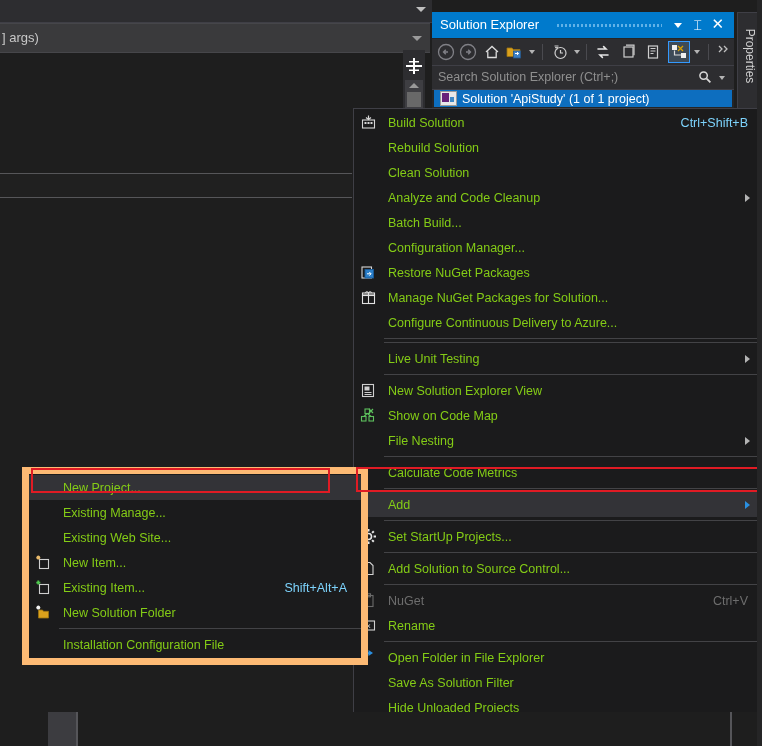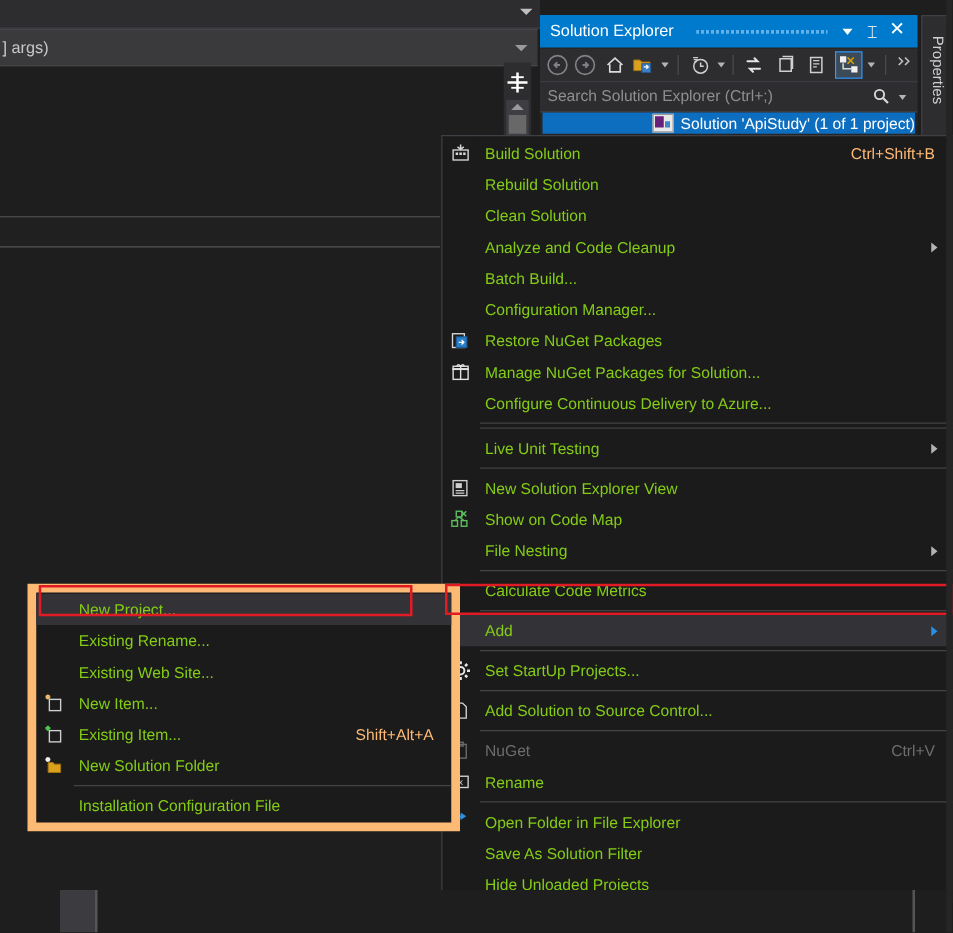--- a/index.html
+++ b/index.html
@@ -97,21 +97,21 @@
   #se-search .sph{position:absolute;left:6px;top:4px;font-size:12.5px;color:#8f8f8f;}
   #se-search .mag{position:absolute;right:22px;top:4px;color:#c8c8c8;font-size:13px;}
   #se-search .mag-caret{
     position:absolute;right:9px;top:10px;width:0;height:0;
     border-left:3.5px solid transparent;border-right:3.5px solid transparent;
     border-top:4px solid #b4b4b4;
   }
   #se-tree{position:absolute;left:0;top:78px;width:302px;height:20px;}
   #se-root{
     position:absolute;left:2px;top:0;width:298px;height:17px;background:#0d6ebf;
-    display:flex;align-items:center;justify-content:flex-end;
+    display:flex;align-items:center;
   }
   #se-root .sln-ico{
     width:15px;height:13px;margin-left:6px;margin-right:5px;
     background:#e8e8e8;border:1px solid #9a9a9a;position:relative;
   }
   #se-root .sln-ico::before{
     content:"";position:absolute;left:1px;top:1px;width:7px;height:9px;background:#68217a;
   }
   #se-root .sln-ico::after{
     content:"";position:absolute;left:9px;top:5px;width:4px;height:5px;background:#3f88c5;
@@ -138,21 +138,21 @@
   #context-menu .gutter{
     position:absolute;left:1px;top:1px;width:28px;bottom:1px;background:#1b1b1c;
   }
   .mi{
     position:relative;height:25px;display:flex;align-items:center;
     padding-left:34px;box-sizing:border-box;
   }
   .mi .mi-label{font-size:12.5px;color:#84cc16;white-space:nowrap;}
   .mi.disabled .mi-label{color:#6d6d6d;}
   .mi .mi-accel{
-    position:absolute;right:14px;font-size:12.5px;color:#fdba74;
+    position:absolute;right:14px;font-size:12.5px;color:#7dd3fc;
   }
   .mi.disabled .mi-accel{color:#6d6d6d;}
   .mi .mi-arrow{
     position:absolute;right:12px;width:0;height:0;
     border-top:4px solid transparent;border-bottom:4px solid transparent;
     border-left:5px solid #b4b4b4;
   }
   .mi .mi-icon{
     position:absolute;left:6px;top:4px;width:17px;height:17px;
   }
@@ -453,21 +453,21 @@
     </div>
 </div>
 
 <div class="abs" id="submenu">
   <div class="gutter"></div>
   <div id="submenu-items">
       <div class="mi hl">
         <span class="mi-label">New Project...</span>
       </div>
       <div class="mi">
-        <span class="mi-label">Existing Rename...</span>
+        <span class="mi-label">Existing Manage...</span>
       </div>
       <div class="mi">
         <span class="mi-label">Existing Web Site...</span>
       </div>
       <div class="mi">
         <span class="mi-icon"><svg width="17" height="17" viewBox="0 0 17 17">
             <rect x="4.5" y="5.5" width="9" height="9" fill="none" stroke="#cfcfcf" stroke-width="1.1"></rect>
             <path d="M3.3 1.6 v4 M1.3 3.6 h4 M1.9 2.2 l2.8 2.8 M4.7 2.2 l-2.8 2.8" stroke="#e8b96a" stroke-width="1.1"></path>
           </svg></span>
         <span class="mi-label">New Item...</span>

